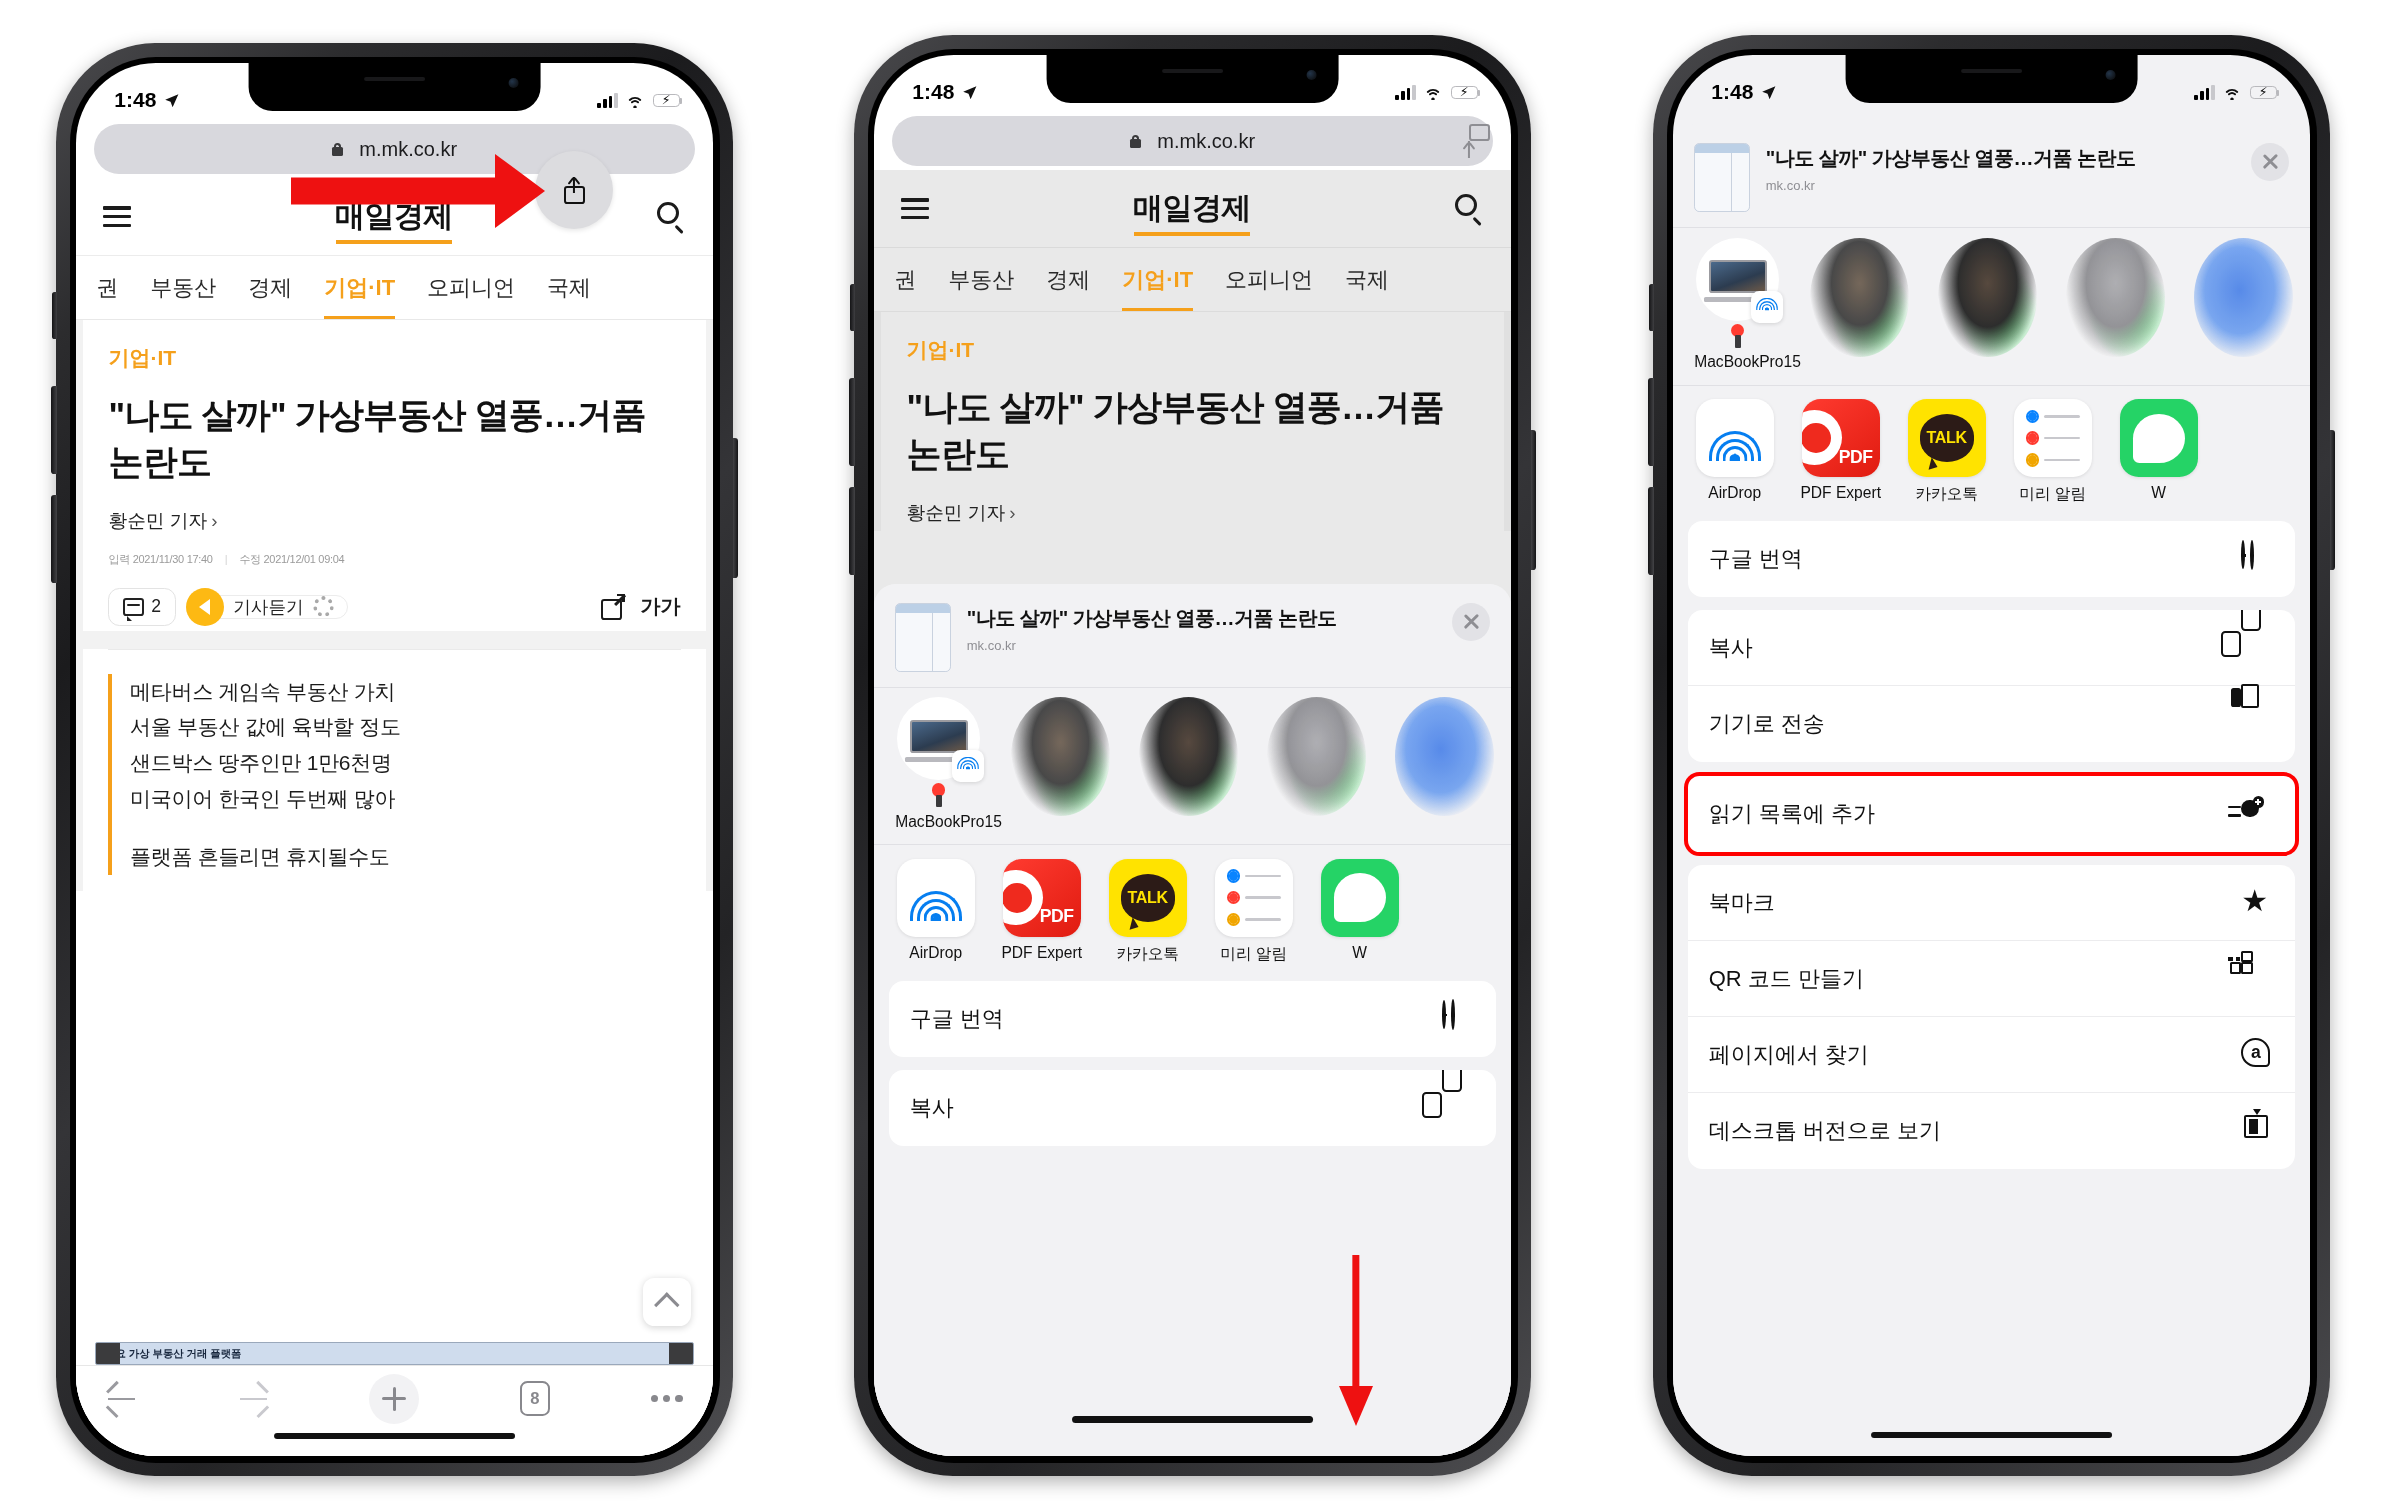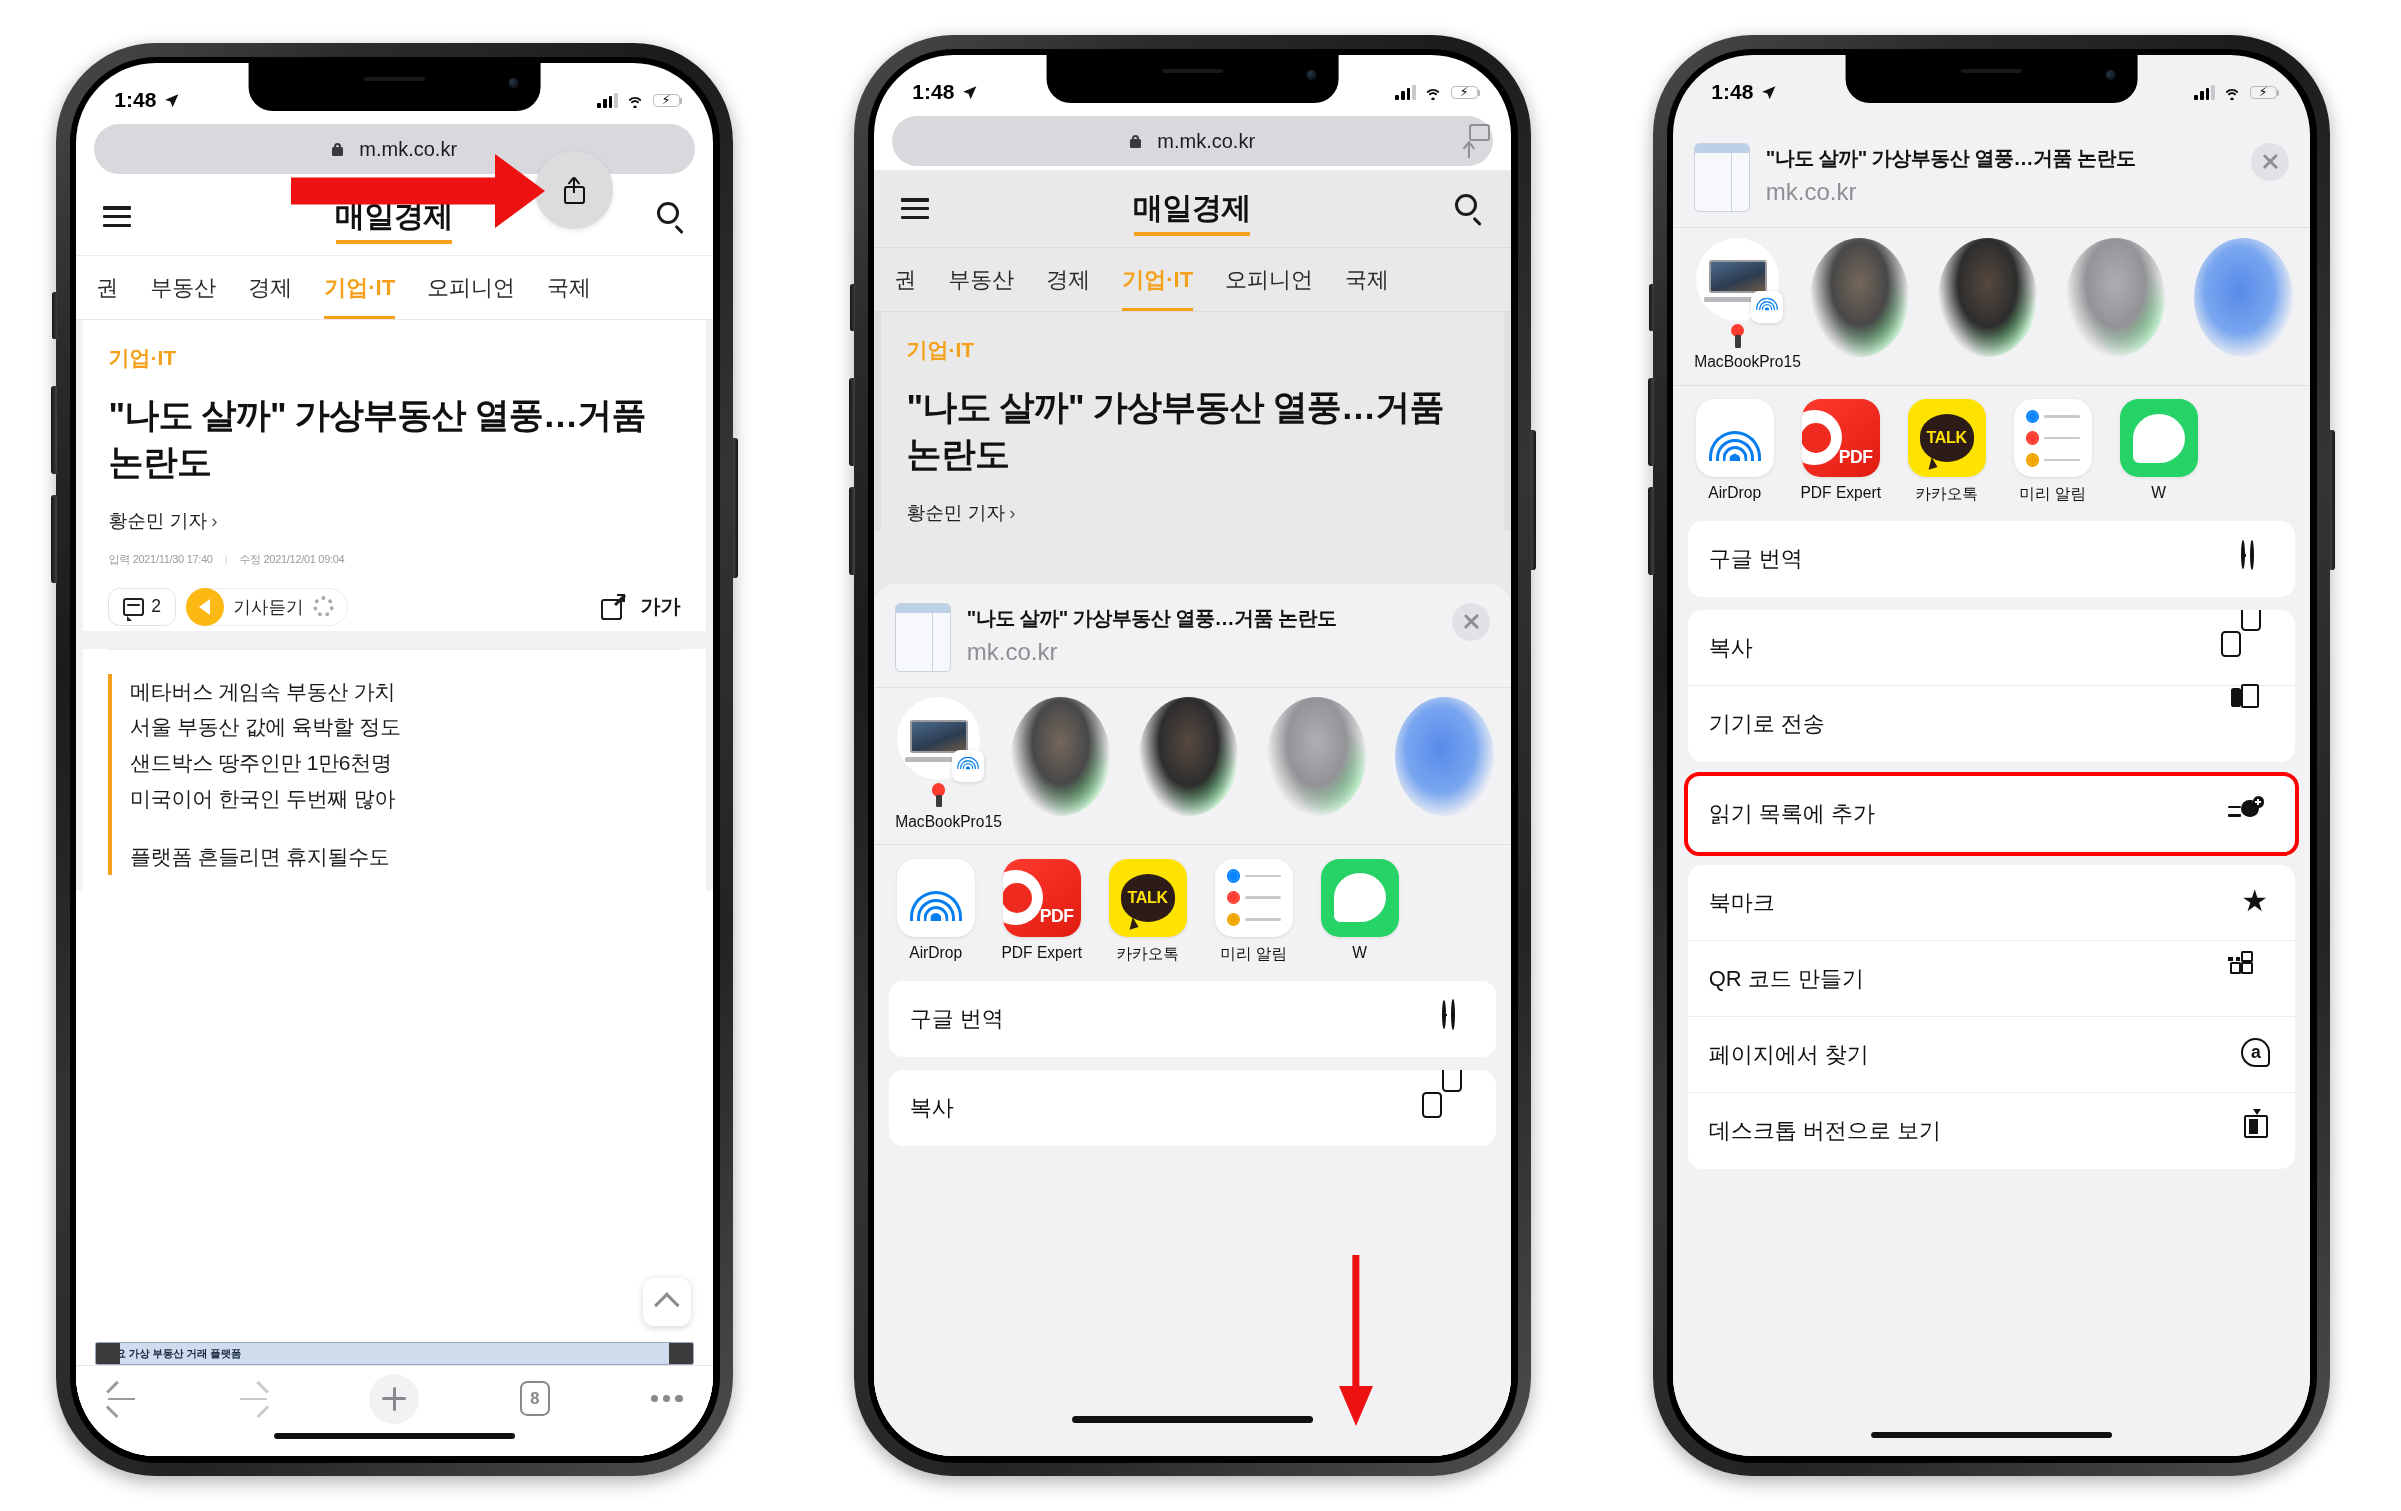--- a/index.html
+++ b/index.html
@@ -141,21 +141,21 @@
     border:1px solid #e3e3e3; border-radius:11.4px; background:#fff; font-size:17.6px; color:#222;
   }
   .cmt-ic{ position:relative; width:21px; height:17.6px; }
   .cmt-ic .b{ position:absolute; inset:0; border:2.1px solid #222; border-radius:3.1px; }
   .cmt-ic .t{ position:absolute; bottom:-5.2px; left:4.2px; width:0;height:0;
      border-left:5.2px solid #222;border-top:5.2px solid transparent;border-bottom:0; }
   .cmt-ic .d{ position:absolute; top:6.2px; left:4.2px; width:12.5px; height:2.1px;
      background:#222; border-radius:1px; }
   .listen {
     display:flex; align-items:center; gap:9.3px; margin-left:10.4px;
-    height:38px; padding:0 13.5px 0 0; border:1px solid #ececec; border-radius:21px; background:#fff;
+    height:24px; padding:0 13.5px 0 0; border:1px solid #ececec; border-radius:21px; background:#fff;
   }
   .spk { width:38px;height:38px;border-radius:50%;background:#fdb913;display:flex;align-items:center;justify-content:center;margin-left:-1px;}
   .spk .tri{ width:0;height:0;border-right:11.4px solid #fff;border-top:8.3px solid transparent;border-bottom:8.3px solid transparent; }
   .listen .lbl{ font-size:17.6px; color:#222; }
   .gear { width:21px;height:21px;border-radius:50%;border:4.7px dotted #a9a9a9; }
   .act-right{ margin-left:auto; display:flex; align-items:center; gap:15.6px; }
   .ext-ic{ position:relative; width:24px;height:26px; }
   .ext-ic .bx{ position:absolute;bottom:0;left:0;width:21px;height:21px;border:2.6px solid #1b1b1b;border-radius:3.1px; }
   .ext-ic .ar{ position:absolute;top:0;right:0;width:13.5px;height:2.6px;background:#1b1b1b;transform:rotate(-45deg);transform-origin:right center; }
   .ext-ic .ar2{ position:absolute;top:0;right:0;width:8.3px;height:2.6px;background:#1b1b1b; }
@@ -204,21 +204,21 @@
   .sheet{ position:absolute; left:0; right:0; bottom:0; background:#f2f2f4; z-index:30;
     border-radius:22px 22px 0 0; overflow:hidden; }
   .sheet-head{ display:flex; align-items:flex-start; gap:15.6px; padding: 18.7px 21px 15.6px; background:#f2f2f4; }
   .thumb{ width:56px; height:69px; border-radius:5.2px; background:#dfe5ee; overflow:hidden; flex:none;
      display:grid; grid-template-rows: 9.3px 1fr 1fr; border:0.5px solid #c9d2df;}
   .thumb .bar{ background:#bcd0e6; }
   .thumb .grid{ display:grid; grid-template-columns:1fr 1fr 1fr; gap:0.5px; background:#c9d2df;}
   .thumb .cell{ background:#f6f8fb; }
   .sh-txt{ flex:1; min-width:0; padding-top:2.1px; }
   .sh-title{ font-size:20px; font-weight:700; color:#111; letter-spacing:-0.5px; white-space:nowrap; overflow:hidden; text-overflow:ellipsis;}
-  .sh-host{ font-size:24px; color:#8e8e93; margin-top:6.2px; }
+  .sh-host{ font-size:13px; color:#8e8e93; margin-top:6.2px; }
   .closebtn{ width:38px;height:38px;border-radius:50%;background:#e2e2e6;flex:none;
      display:flex;align-items:center;justify-content:center; }
   .closebtn .x{ position:relative; width:17.6px;height:17.6px; }
   .closebtn .x::before,.closebtn .x::after{content:"";position:absolute;top:7.3px;left:-0.5px;width:18.7px;height:3.1px;background:#8e8e93;border-radius:1.6px;}
   .closebtn .x::before{transform:rotate(45deg);} .closebtn .x::after{transform:rotate(-45deg);}
 
   .airrow{ display:flex; align-items:flex-start; gap:29px; padding: 9.3px 21px 13.5px; overflow:hidden;
       border-top:0.5px solid #e0e0e4; }
   .airtile{ width:87px; flex:none; text-align:center; }
   .airav{ position:relative; width:83px; height:83px; border-radius:50%; background:#fff; margin:0 auto;

